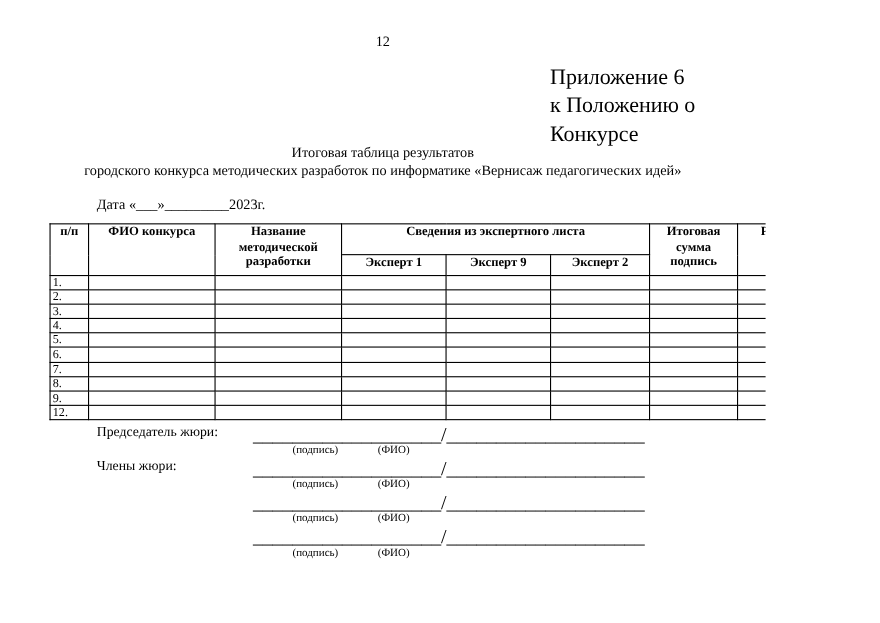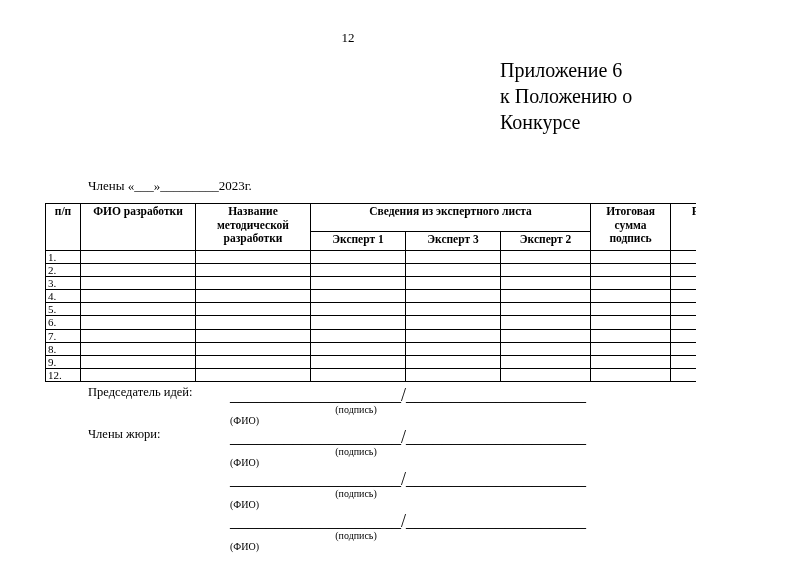--- a/index.html
+++ b/index.html
@@ -48,62 +48,66 @@
     text-align: left; vertical-align: top;
   }
   .sig-section {
     position: absolute; top: 385px; left: 88px;
     font-size: 12.5px;
   }
   .sig-row { display: flex; align-items: flex-start; margin-bottom: 1px; }
   .sig-label { flex: 0 0 142px; width: 142px; }
   .sig-body { width: 252px; }
   .sig-line { white-space: nowrap; font-size: 18px; }
-  .sig-captions { display: flex; font-size: 10px; margin-top: -2px; flex-direction: column; }
+  .sig-captions { display: flex; font-size: 10px; margin-top: -2px; }
   .sig-captions .c1 { flex: 0 0 45%; text-align: center; }
   .sig-captions .c2 { flex: 1 1 auto; }
 </style>
 </head>
 <body>
 
 <div class="page">
 
   <div class="page-number">12</div>
 
   <div class="appendix">
     <div>Приложение 6</div>
     <div>к Положению о Конкурсе</div>
   </div>
 
-
-  <div class="date-line">Члены «___»_________2023г.</div>
+  <div class="doc-title">
+    <div>Итоговая таблица результатов</div>
+    <div>городского конкурса методических разработок по информатике «Вернисаж педагогических идей»</div>
+  </div>
+
+  <div class="date-line">Дата «___»_________2023г.</div>
 
   <table class="results-table">
     <colgroup>
       <col style="width:35px">
       <col style="width:115px">
       <col style="width:115px">
       <col style="width:95px">
       <col style="width:95px">
       <col style="width:90px">
       <col style="width:80px">
       <col style="width:85px">
     </colgroup>
     <thead>
       <tr class="hdr-top">
         <th rowspan="2">п/п</th>
-        <th rowspan="2">ФИО разработки</th>
+        <th rowspan="2">ФИО конкурса</th>
         <th rowspan="2">Название методической разработки</th>
         <th colspan="3">Сведения из экспертного листа</th>
         <th rowspan="2">Итоговая сумма подпись</th>
         <th rowspan="2">Рейтинг</th>
       </tr>
       <tr class="hdr-sub">
         <th>Эксперт 1</th>
-        <th>Эксперт 3</th>
+        <th>Эксперт 9</th>
         <th>Эксперт 2</th>
       </tr>
     </thead>
     <tbody>
     <tr>
       <td>1.</td>
       <td></td>
       <td></td>
       <td></td>
       <td></td>
@@ -209,21 +213,21 @@
       <td></td>
       <td></td>
       <td></td>
     </tr>
   </tbody>
   </table>
 
   <div class="sig-section">
 
     <div class="sig-row">
-      <div class="sig-label">Председатель идей:</div>
+      <div class="sig-label">Председатель жюри:</div>
       <div class="sig-body">
         <div class="sig-line">___________________/____________________</div>
         <div class="sig-captions">
           <span class="c1">(подпись)</span>
           <span class="c2">(ФИО)</span>
         </div>
       </div>
     </div>
 
     <div class="sig-row">

